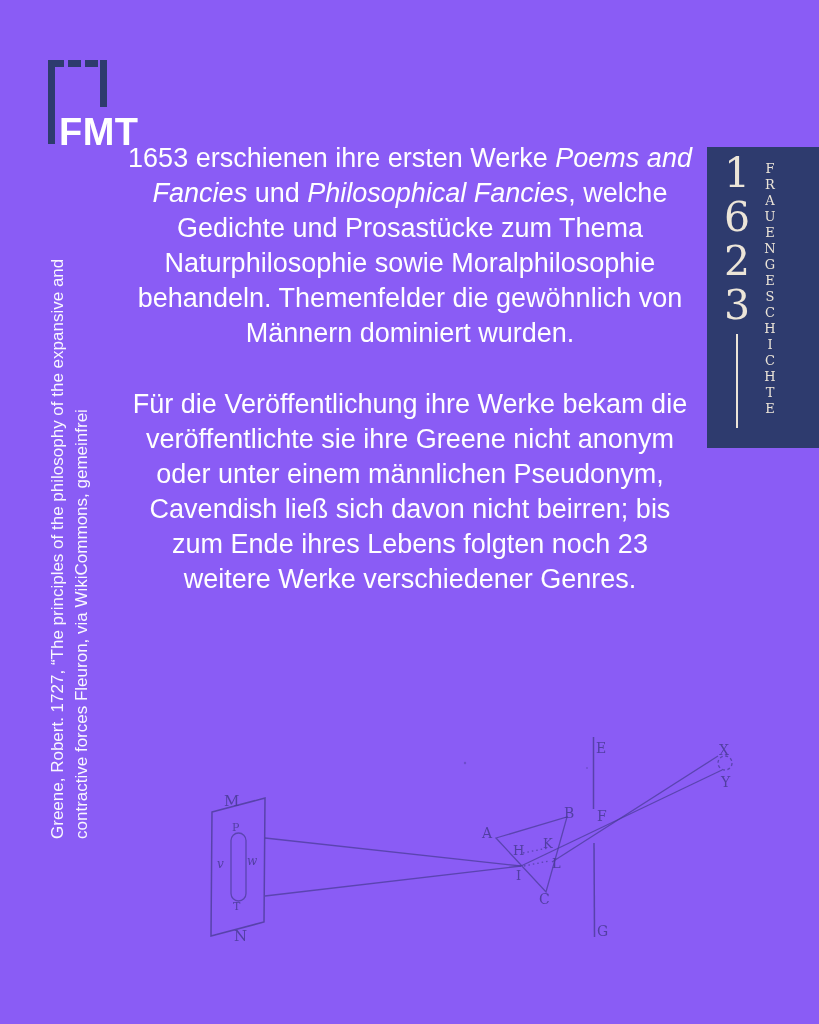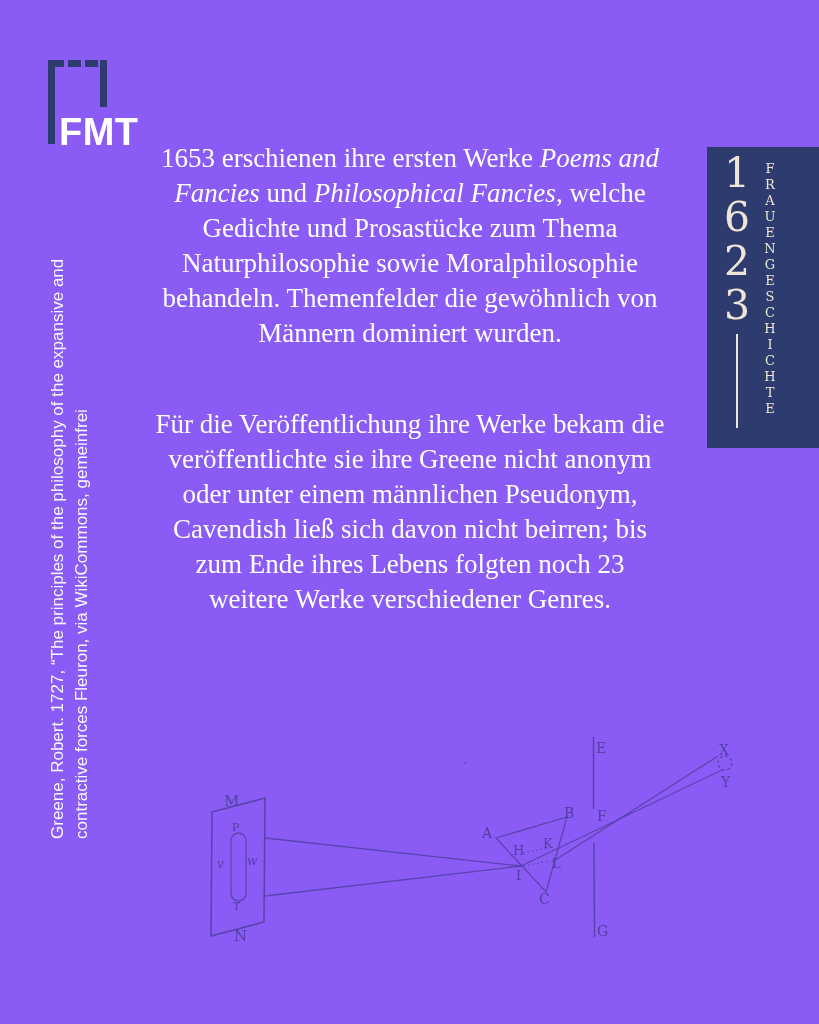--- a/index.html
+++ b/index.html
@@ -56,23 +56,23 @@
     transform:rotate(-90deg);
     color:rgba(255,255,255,0.95);
     font-size:17px;line-height:24px;
     white-space:nowrap;
   }
 
   
   .maintext{
     position:absolute;left:90px;top:141px;width:640px;
     text-align:center;color:#ffffff;
-    font-size:27px;line-height:35px;font-family:Liberation Serif, serif;
+    font-size:27px;line-height:35px;
   }
-  .maintext .para + .para{margin-top:56px;}
+  .maintext .para + .para{margin-top:36px;}
   .maintext .tline{white-space:nowrap;}
   .maintext em{font-style:italic;}
 
   
   .diagram{position:absolute;left:185px;top:715px;}
   .diagram svg{display:block;}
   .ink{stroke:var(--ink,#4b3c99);stroke-opacity:0.8;fill:none;stroke-width:1.5;}
   .ink-thin{stroke:var(--ink,#4b3c99);stroke-opacity:0.75;fill:none;stroke-width:1.3;}
   .lbl{
     fill:var(--ink,#4b3c99);fill-opacity:0.9;

